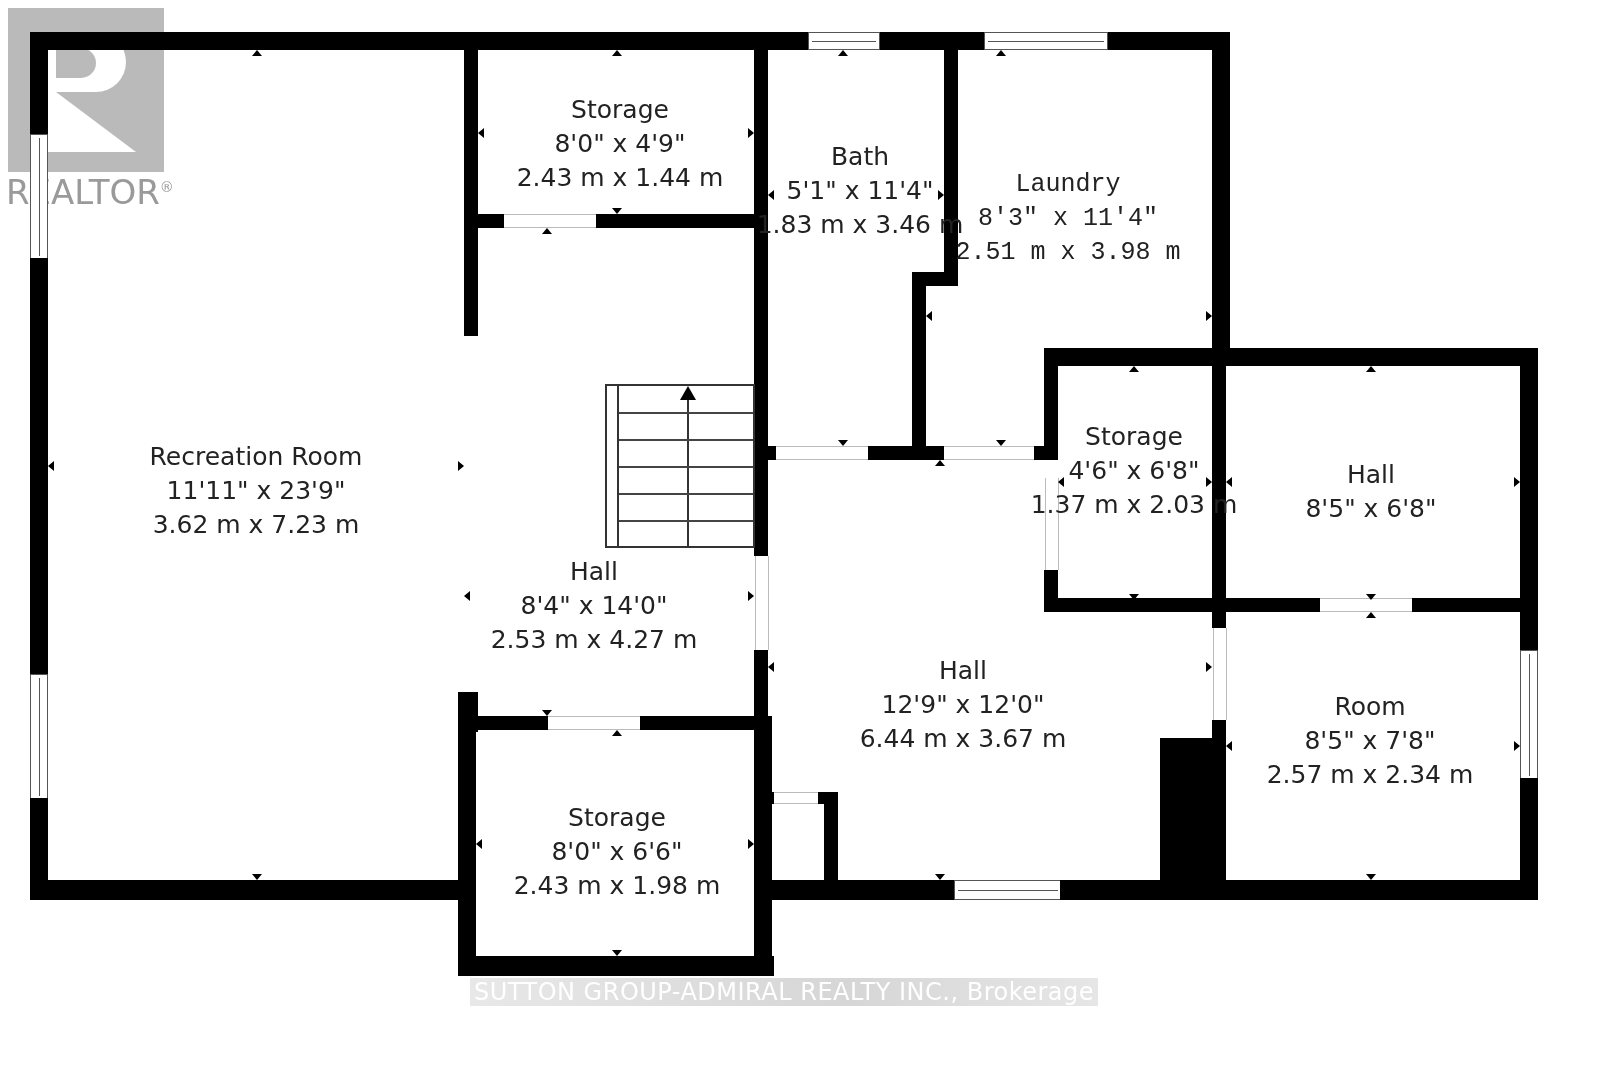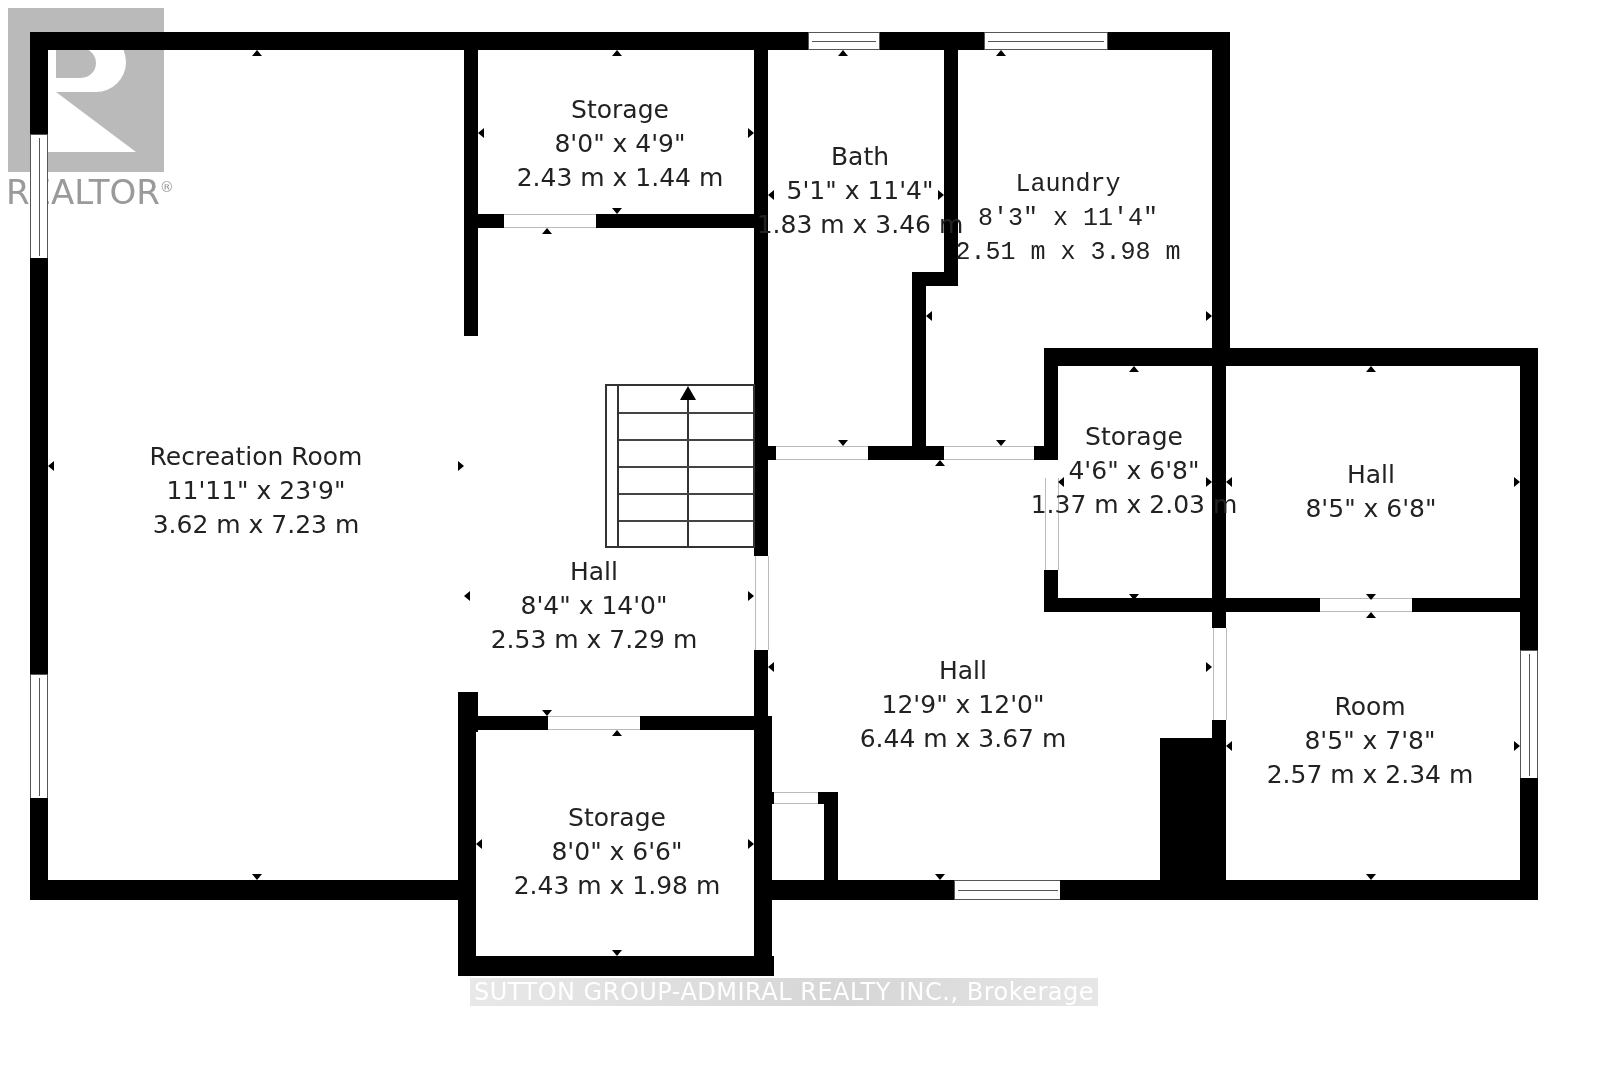--- a/index.html
+++ b/index.html
@@ -197,21 +197,21 @@
     <div>4'6" x 6'8"</div>
     <div>1.37 m x 2.03 m</div>
   </div>
   <div class="room-label" style="left:1371px;top:458px;">
     <div>Hall</div>
     <div>8'5" x 6'8"</div>
   </div>
   <div class="room-label" style="left:594px;top:555px;">
     <div>Hall</div>
     <div>8'4" x 14'0"</div>
-    <div>2.53 m x 7.29 m</div>
+    <div>2.53 m x 4.27 m</div>
   </div>
   <div class="room-label" style="left:963px;top:654px;">
     <div>Hall</div>
     <div>12'9" x 12'0"</div>
     <div>6.44 m x 3.67 m</div>
   </div>
   <div class="room-label" style="left:1370px;top:690px;">
     <div>Room</div>
     <div>8'5" x 7'8"</div>
     <div>2.57 m x 2.34 m</div>

